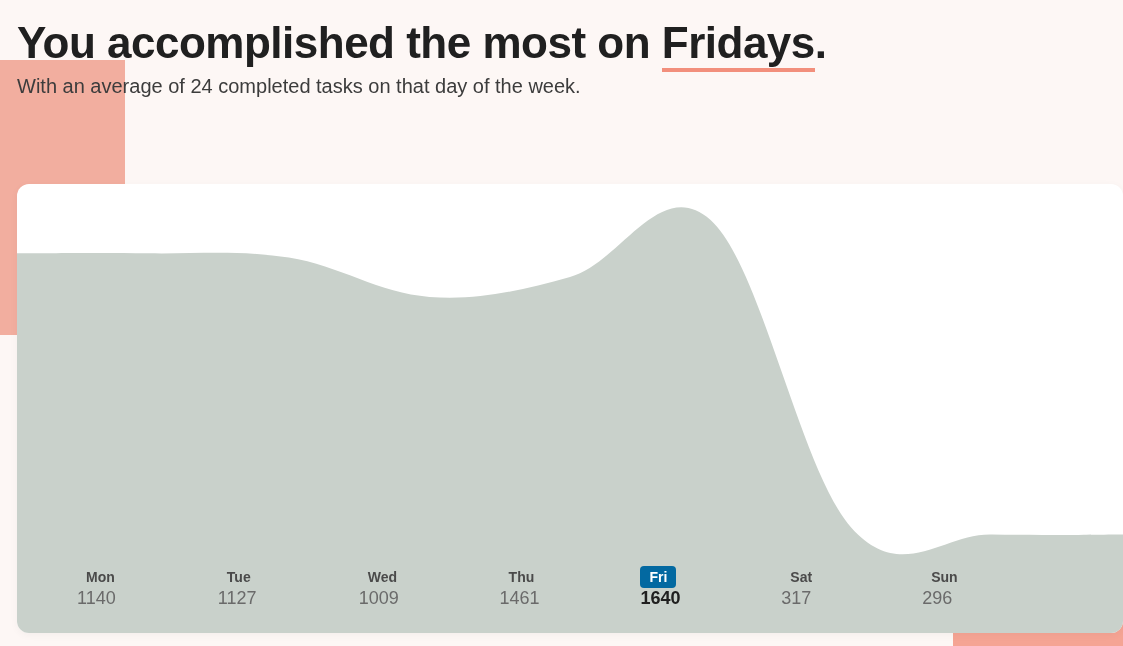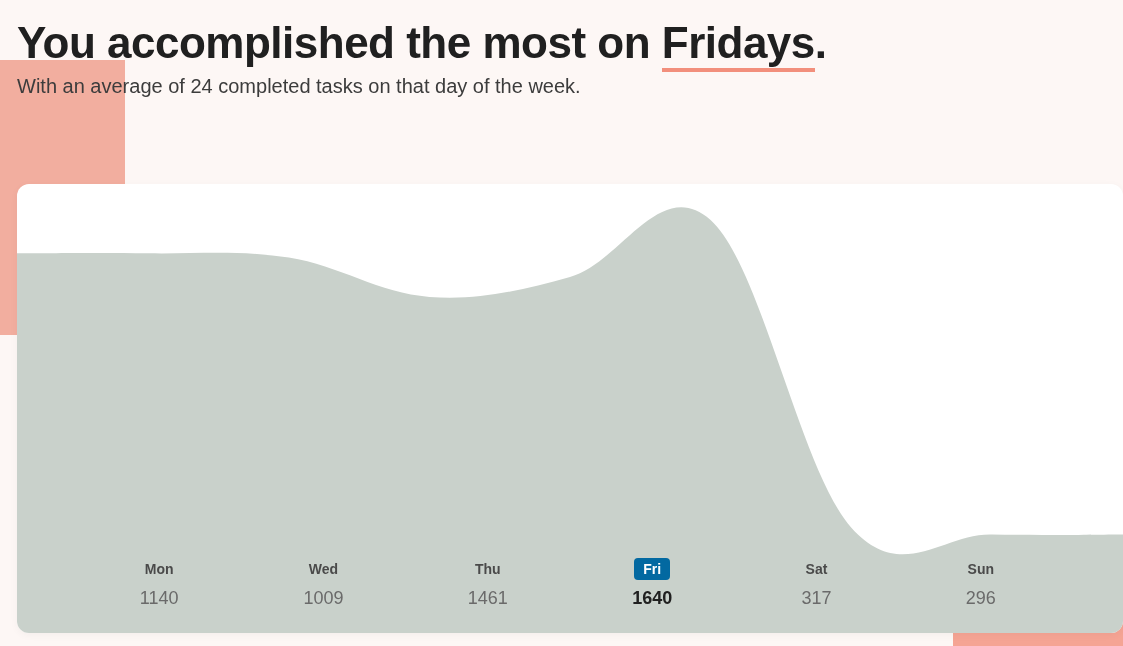--- a/index.html
+++ b/index.html
@@ -81,22 +81,21 @@
       left: 0;
       right: 0;
       display: flex;
       justify-content: space-between;
       padding: 0 60px;
     }
     .x-tick {
       flex: 1;
       display: flex;
       flex-direction: column;
-      align-items: center;
-      gap: 8px;
+      align-items: flex-start;
     }
     .day-label {
       font-size: 14px;
       font-weight: 600;
       color: #4a4a4a;
       padding: 3px 9px;
       border-radius: 4px;
     }
     .day-label.active {
       background: #0369a1;
@@ -127,20 +126,24 @@
   <div class="chart-card">
     <svg class="area-fill" viewBox="0 0 1088 449" preserveAspectRatio="none">
       <path id="area-path" fill="#c9d1cb" d="M 0,69.2923076923077 C 23.245714285714286,69.2923076923077 81.00571428571428,68.5129076923077 129.14285714285714,69.2923076923077 C 177.28,70.0717076923077 217.6457142857143,65.76835384615386 267.42857142857144,73.6223076923077 C 317.2114285714286,81.47626153846154 355.9314285714285,109.44806153846153 405.71428571428567,112.9253846153846 C 455.4971428571428,116.40270769230767 494.21714285714285,106.7901076923077 544,92.94076923076923 C 593.7828571428571,79.09143076923077 632.5028571428571,-9.10067692307694 682.2857142857142,35.98461538461537 C 732.0685714285713,81.06990769230768 770.7885714285715,286.8181846153846 820.5714285714286,343.4146153846154 C 870.3542857142857,400.01104615384617 910.7199999999999,349.15020000000004 958.8571428571428,350.4092307692308 C 1006.9942857142856,351.6682615384616 1064.7542857142857,350.4092307692308 1088,350.4092307692308 L 1088,449 L 0,449 Z"></path>
     </svg>
     <div class="x-axis" id="x-axis">
         <div class="x-tick">
           <div class="day-label">Mon</div>
           <div class="day-value">1140</div>
         </div>
         <div class="x-tick">
+          <div class="day-label">Tue</div>
+          <div class="day-value">1127</div>
+        </div>
+        <div class="x-tick">
           <div class="day-label">Wed</div>
           <div class="day-value">1009</div>
         </div>
         <div class="x-tick">
           <div class="day-label">Thu</div>
           <div class="day-value">1461</div>
         </div>
         <div class="x-tick">
           <div class="day-label active">Fri</div>
           <div class="day-value active">1640</div>

